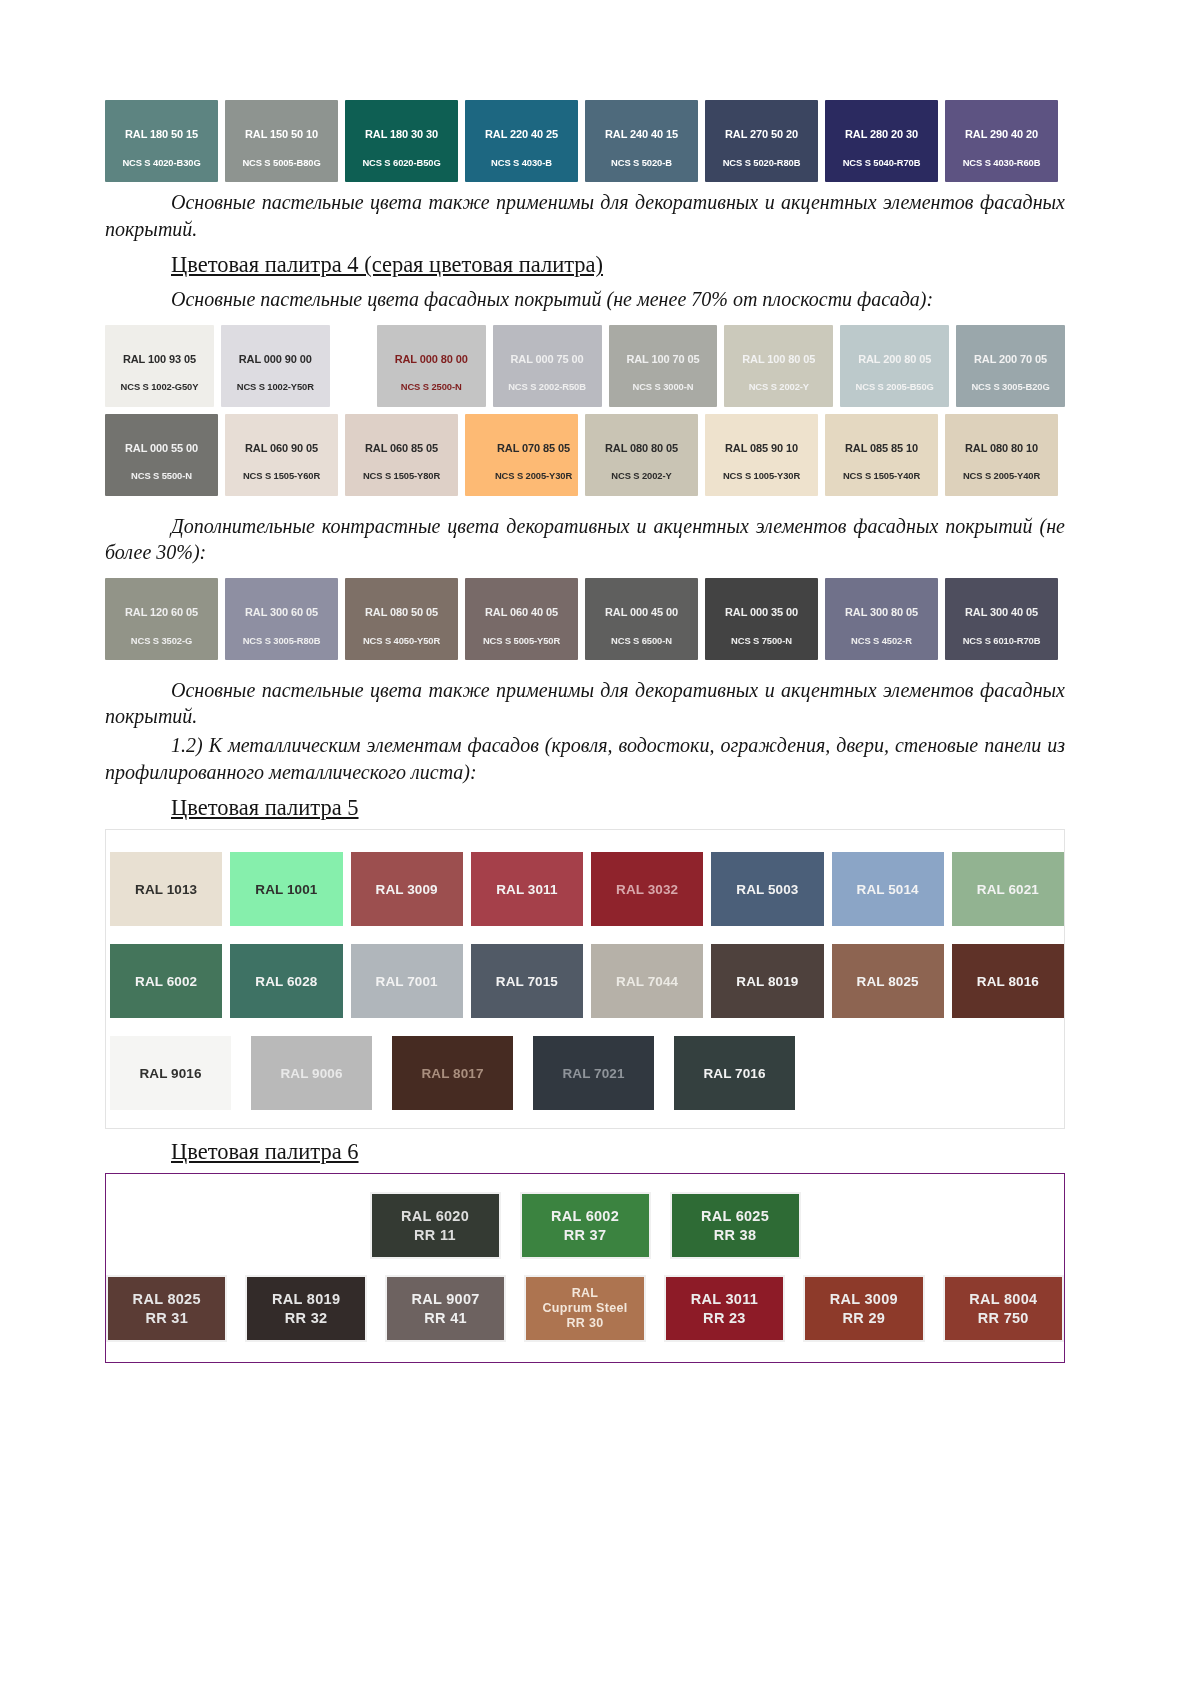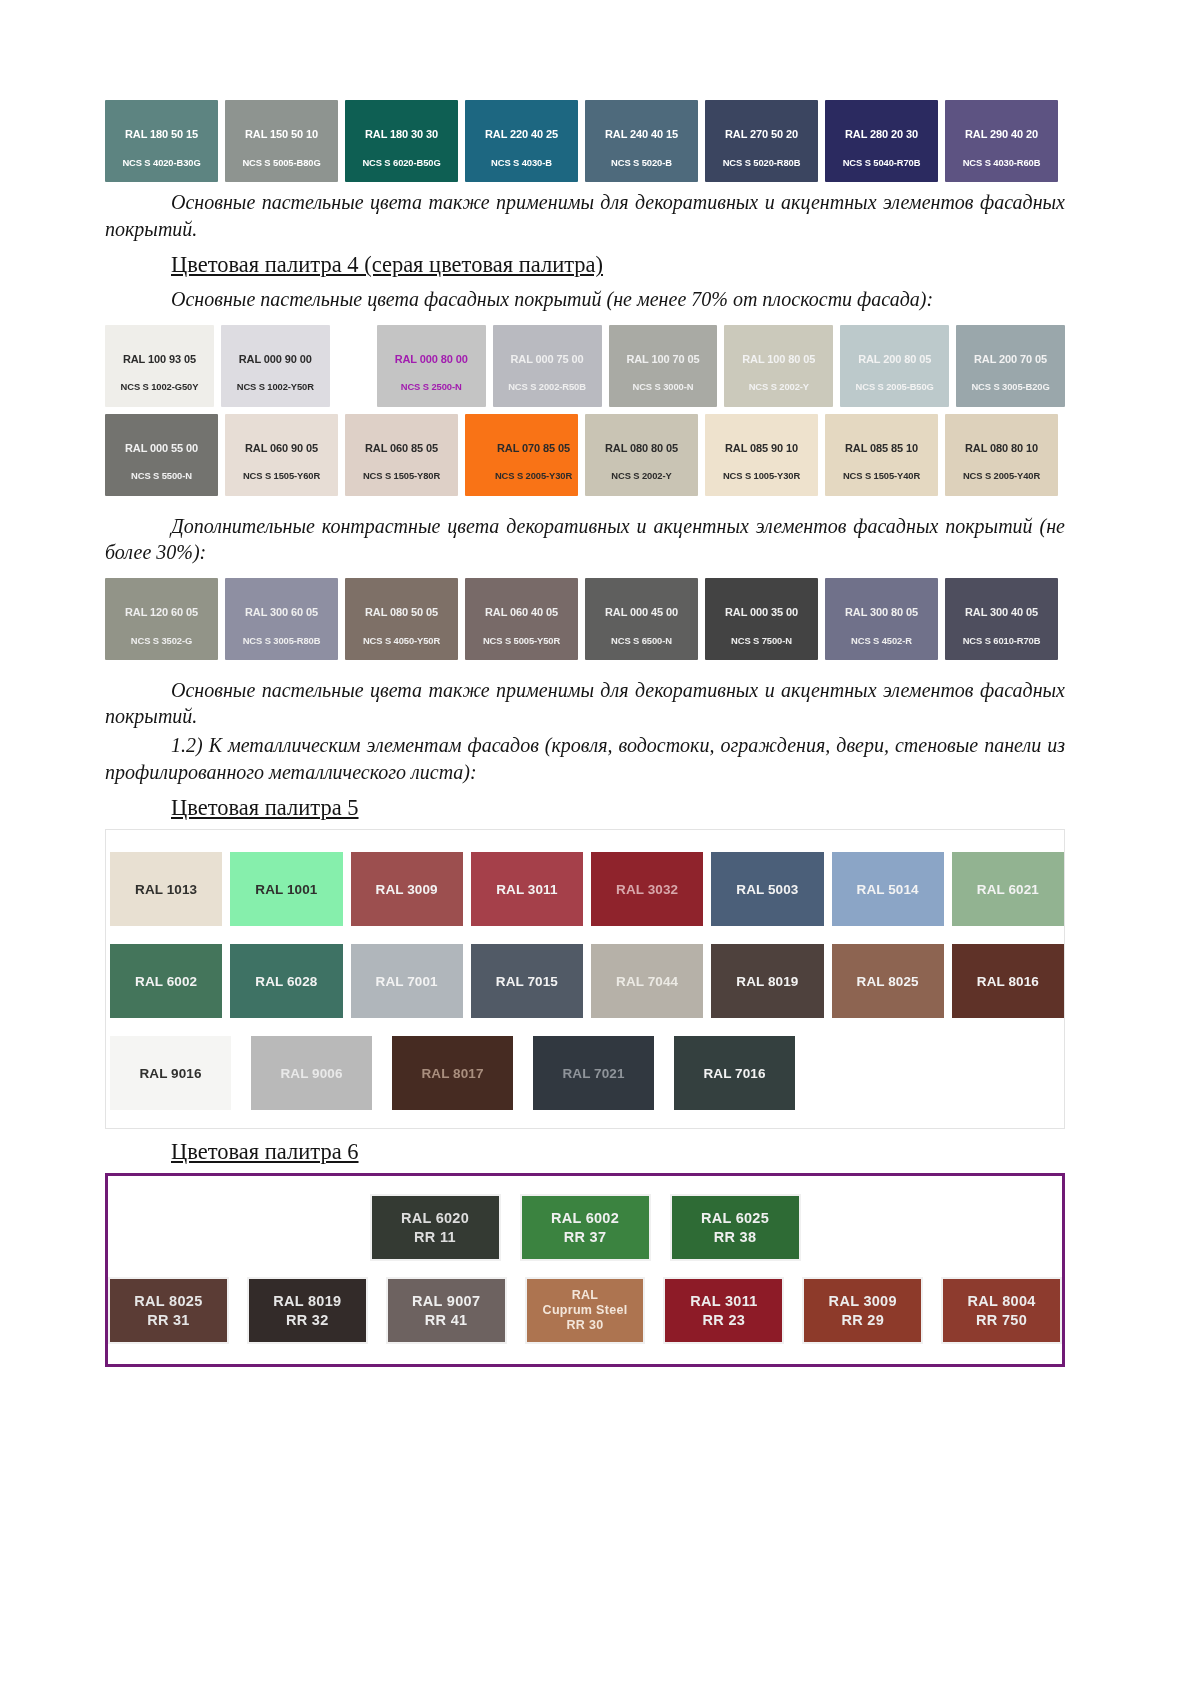--- a/index.html
+++ b/index.html
@@ -118,21 +118,21 @@
     font-family: "Liberation Sans", sans-serif;
     font-size: 13.5px;
     font-weight: 700;
     letter-spacing: 0.1px;
     white-space: nowrap;
   }
 
   
   .palette6 {
     background: #ffffff;
-    border: 3px solid #701a75;
+    border: 1px solid #701a75;
     width: 960px;
     box-sizing: border-box;
     padding: 18px 0 20px 0;
     margin-top: 6px;
   }
   .p6row {
     display: flex;
     gap: 19px;
     justify-content: center;
     margin-bottom: 16px;
@@ -213,21 +213,21 @@
 
     <div class="swatch-row" id="p4m1">
         <div class="swatch" style="background: rgb(239, 238, 234); color: rgb(43, 43, 43);">
           <div class="ral">RAL 100 93 05</div>
           <div class="ncs">NCS S 1002-G50Y</div>
         </div>
         <div class="swatch" style="background: rgb(221, 220, 225); color: rgb(43, 43, 43);">
           <div class="ral">RAL 000 90 00</div>
           <div class="ncs">NCS S 1002-Y50R</div>
         </div>
-        <div class="swatch" style="background: rgb(196, 196, 196); color: #a21caf; margin-left: 40px;">
+        <div class="swatch" style="background: rgb(196, 196, 196); color: #7f1d1d; margin-left: 40px;">
           <div class="ral">RAL 000 80 00</div>
           <div class="ncs">NCS S 2500-N</div>
         </div>
         <div class="swatch" style="background: rgb(185, 186, 192); color: rgb(239, 239, 239);">
           <div class="ral">RAL 000 75 00</div>
           <div class="ncs">NCS S 2002-R50B</div>
         </div>
         <div class="swatch" style="background: rgb(169, 170, 164); color: rgb(239, 239, 239);">
           <div class="ral">RAL 100 70 05</div>
           <div class="ncs">NCS S 3000-N</div>
@@ -251,21 +251,21 @@
           <div class="ncs">NCS S 5500-N</div>
         </div>
         <div class="swatch" style="background: rgb(231, 221, 213); color: rgb(43, 43, 43);">
           <div class="ral">RAL 060 90 05</div>
           <div class="ncs">NCS S 1505-Y60R</div>
         </div>
         <div class="swatch" style="background: rgb(222, 208, 199); color: rgb(43, 43, 43);">
           <div class="ral">RAL 060 85 05</div>
           <div class="ncs">NCS S 1505-Y80R</div>
         </div>
-        <div class="swatch" style="background: #f97316; color: rgb(43, 43, 43); padding-left: 24px;">
+        <div class="swatch" style="background: #fdba74; color: rgb(43, 43, 43); padding-left: 24px;">
           <div class="ral">RAL 070 85 05</div>
           <div class="ncs">NCS S 2005-Y30R</div>
         </div>
         <div class="swatch" style="background: rgb(201, 196, 180); color: rgb(43, 43, 43);">
           <div class="ral">RAL 080 80 05</div>
           <div class="ncs">NCS S 2002-Y</div>
         </div>
         <div class="swatch" style="background: rgb(238, 226, 205); color: rgb(43, 43, 43);">
           <div class="ral">RAL 085 90 10</div>
           <div class="ncs">NCS S 1005-Y30R</div>

